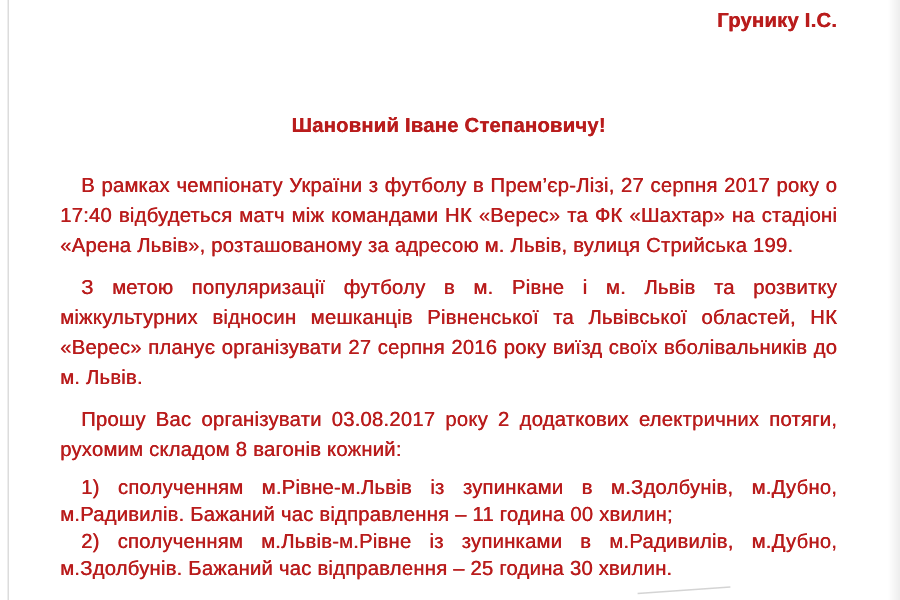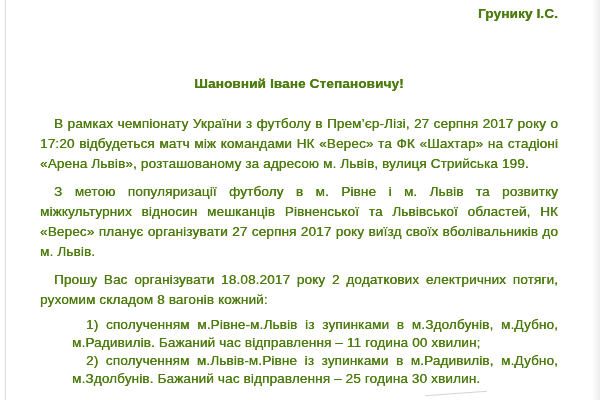--- a/index.html
+++ b/index.html
@@ -7,21 +7,21 @@
     padding: 0;
     background: #ffffff;
   }
   .page {
     position: relative;
     width: 600px;
     height: 400px;
     background: #ffffff;
     overflow: hidden;
     font-family: "Liberation Sans", sans-serif;
-    color: #4d7c0f;
+    color: #b91c1c;
   }
   
   .edge-left {
     position: absolute;
     left: 5px;
     top: 0;
     width: 1px;
     height: 400px;
     background: #dcdcdc;
   }
@@ -73,44 +73,43 @@
     margin-bottom: 8px;
   }
   .para.last-body {
     margin-bottom: 6px;
   }
   .item {
     text-align: justify;
     text-indent: 14px;
     line-height: 18px;
     margin-bottom: 0;
-    margin-left: 32px;
   }
   .closing {
     margin-top: 8px;
     line-height: 20px;
   }
 </style>
 </head>
 <body>
 
 <div class="page">
   <div class="edge-left"></div>
   <div class="edge-right"></div>
 
   <div class="content">
     <div class="recipient">Грунику І.С.</div>
 
     <div class="salutation">Шановний Іване Степановичу!</div>
 
-    <p class="para" style="margin-top:20px;">В рамках чемпіонату України з футболу в Прем’єр-Лізі, 27 серпня 2017 року о 17:20 відбудеться матч між командами НК «Верес» та ФК «Шахтар» на стадіоні «Арена Львів», розташованому за адресою м. Львів, вулиця Стрийська 199.</p>
+    <p class="para" style="margin-top:20px;">В рамках чемпіонату України з футболу в Прем’єр-Лізі, 27 серпня 2017 року о 17:40 відбудеться матч між командами НК «Верес» та ФК «Шахтар» на стадіоні «Арена Львів», розташованому за адресою м. Львів, вулиця Стрийська 199.</p>
 
-    <p class="para">З метою популяризації футболу в м. Рівне і м. Львів та розвитку міжкультурних відносин мешканців Рівненської та Львівської областей, НК «Верес» планує організувати 27 серпня 2017 року виїзд своїх вболівальників до м. Львів.</p>
+    <p class="para">З метою популяризації футболу в м. Рівне і м. Львів та розвитку міжкультурних відносин мешканців Рівненської та Львівської областей, НК «Верес» планує організувати 27 серпня 2016 року виїзд своїх вболівальників до м. Львів.</p>
 
-    <p class="para last-body">Прошу Вас організувати 18.08.2017 року 2 додаткових електричних потяги, рухомим складом 8 вагонів кожний:</p>
+    <p class="para last-body">Прошу Вас організувати 03.08.2017 року 2 додаткових електричних потяги, рухомим складом 8 вагонів кожний:</p>
 
     <p class="item">1) сполученням м.Рівне-м.Львів із зупинками в м.Здолбунів, м.Дубно, м.Радивилів. Бажаний час відправлення – 11 година 00 хвилин;</p>
 
     <p class="item">2) сполученням м.Львів-м.Рівне із зупинками в м.Радивилів, м.Дубно, м.Здолбунів. Бажаний час відправлення – 25 година 30 хвилин.</p>
 
     <p class="closing">Оплату гарантуємо.</p>
   </div>
 
   <div class="signature-stroke"></div>
 </div>

